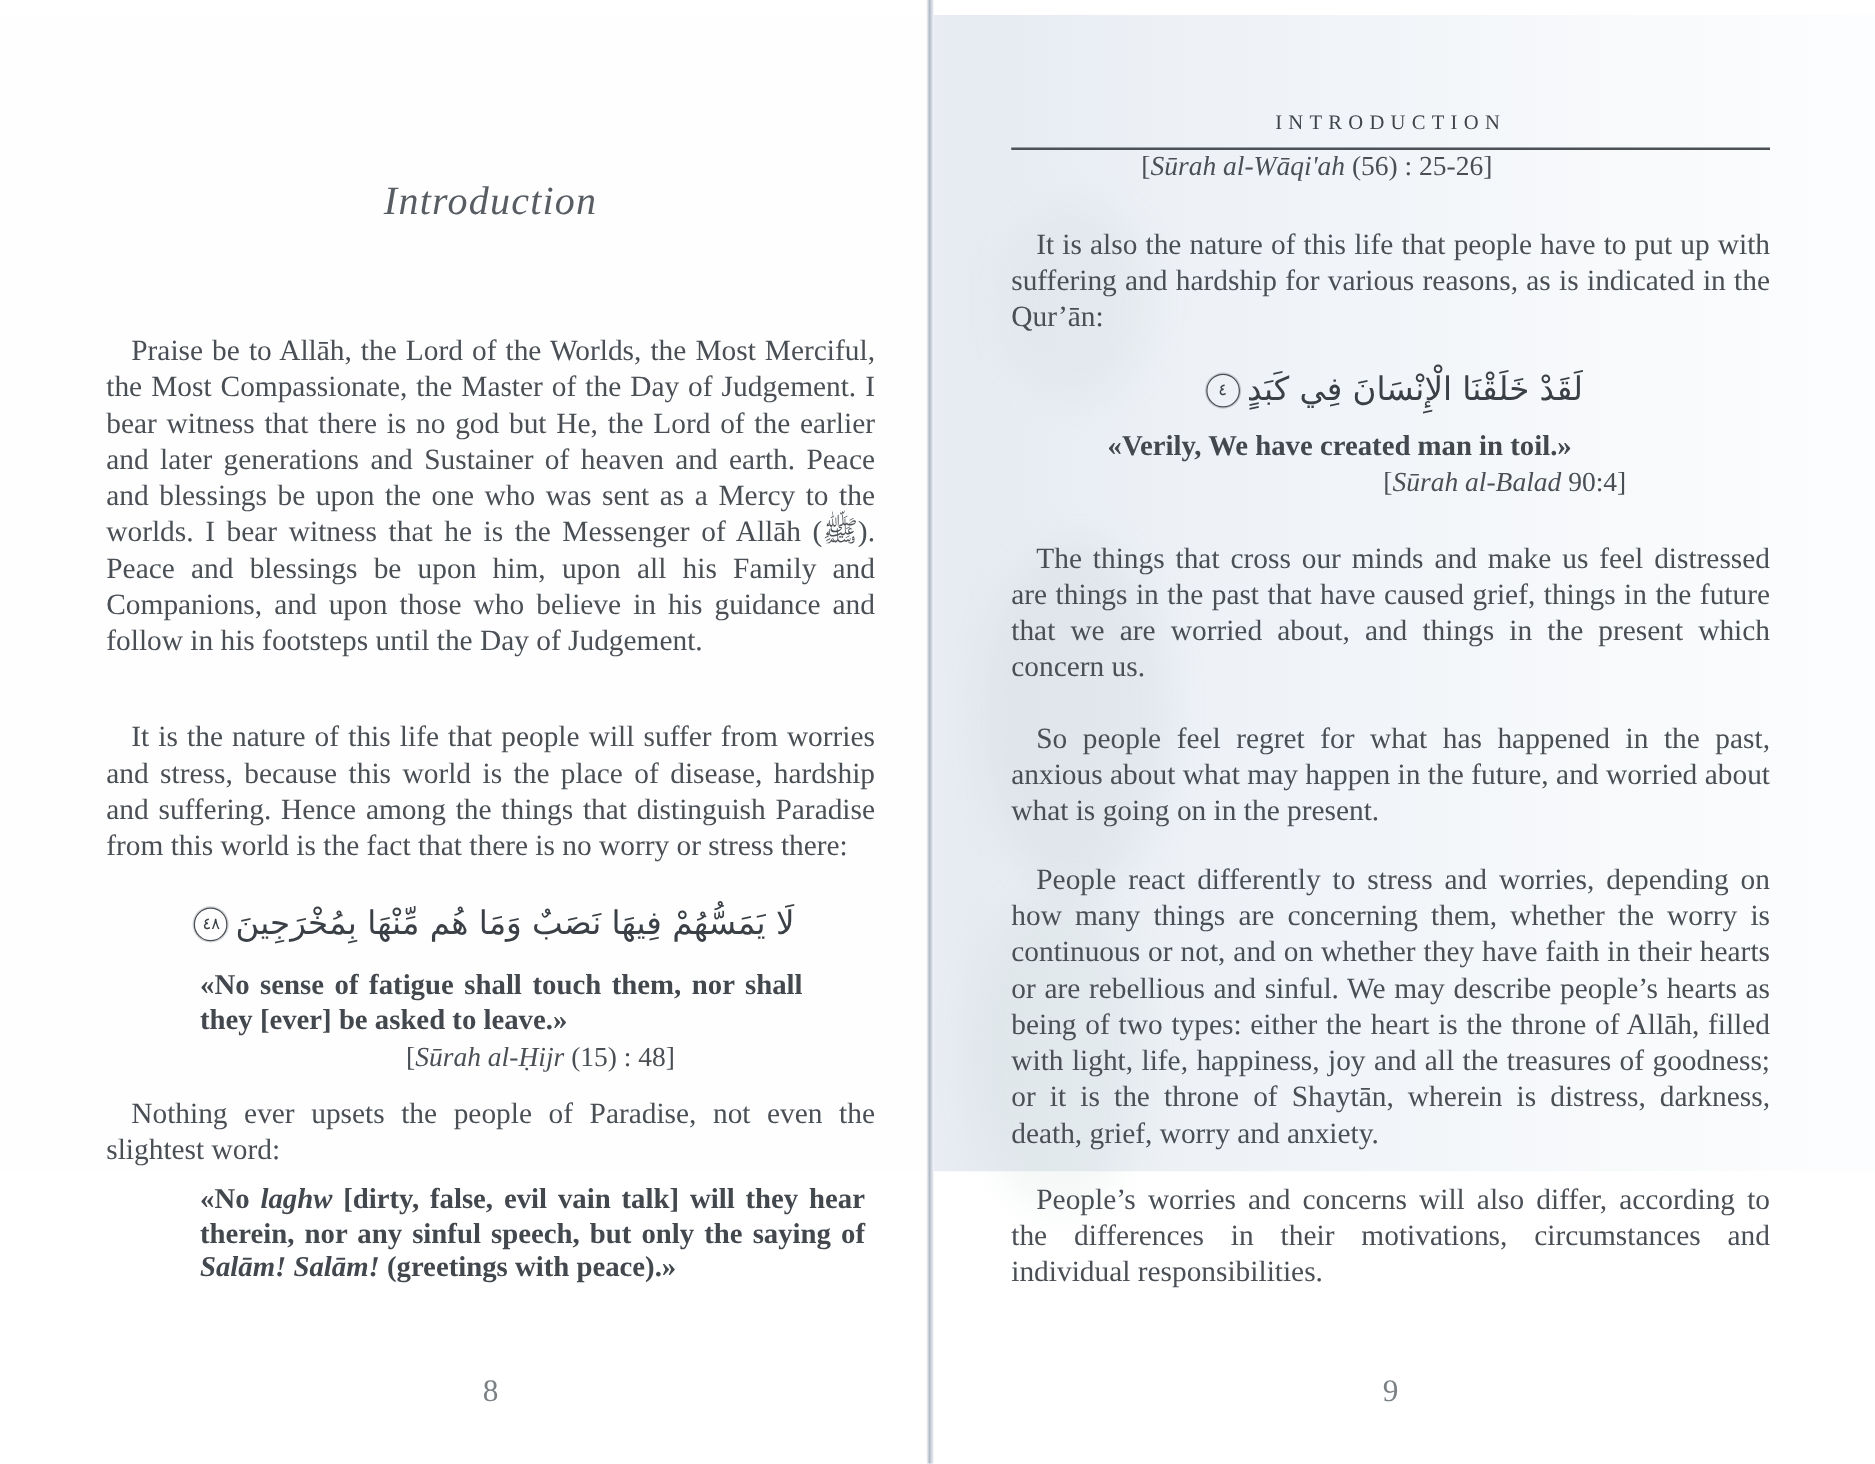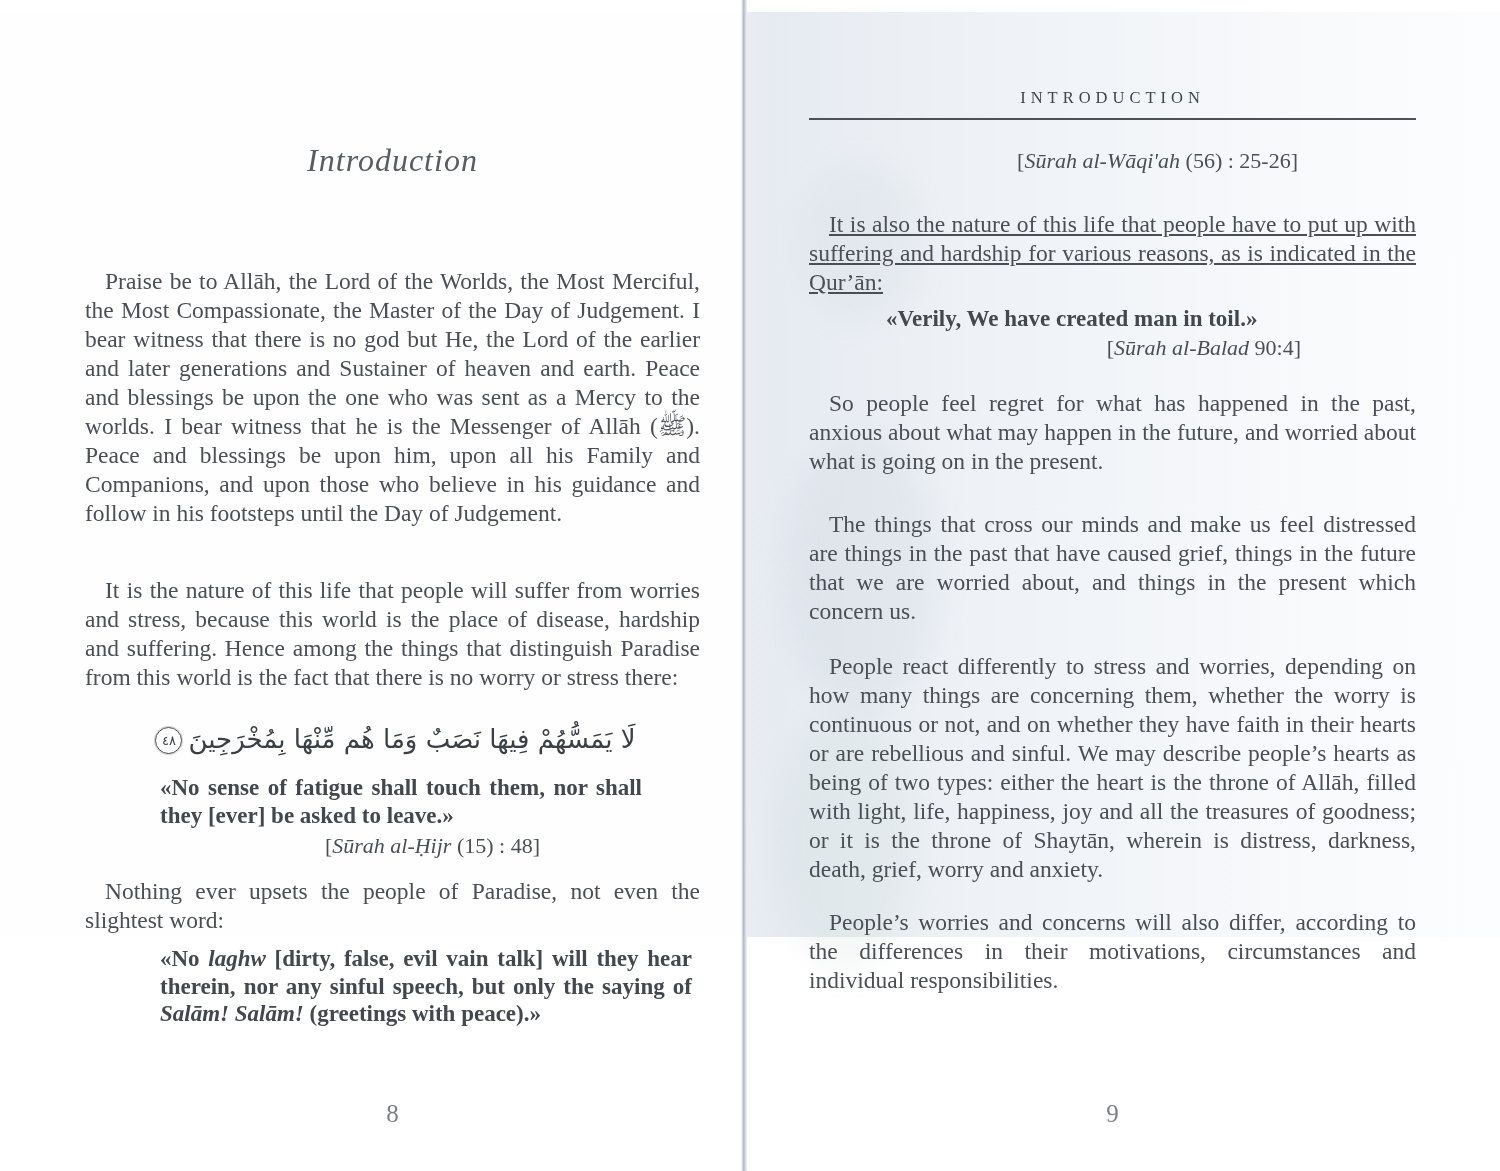--- a/index.html
+++ b/index.html
@@ -41,21 +41,21 @@
   }
   .head-rule { margin-top:10px; border:none; border-top:2px solid #4c5158; width:100%; }
 
   p.body-par {
     text-align:justify; text-indent:20px;
     font-size:23.5px; line-height:29px; color:#4a4f55;
   }
   .pl-p1 { margin-top:88px; }
   .pl-p2 { margin-top:48px; }
   .pl-p3 { margin-top:18px; }
-  .pr-p1 { margin-top:36px;text-decoration:underline; }
+  .pr-p1 { margin-top:36px; }
   .pr-p2 { margin-top:28px; }
   .pr-p3 { margin-top:34px; }
   .pr-p4 { margin-top:26px; }
   .pr-p5 { margin-top:24px; }
 
   .verse {
     direction:rtl; text-align:center;
     font-family:"DejaVu Sans","DejaVu Serif",sans-serif;
     font-size:26px; color:#3a4046; line-height:46px;
   }
@@ -73,21 +73,21 @@
     color:#43484e; text-align:justify;
   }
   .q1 { margin-top:12px; margin-left:75px; margin-right:58px; }
   .q2 { margin-top:10px; margin-left:75px; margin-right:8px; }
   .q3 { margin-top:8px;  margin-left:77px; margin-right:10px; }
   .quote .it { font-style:italic;margin-top:45px; }
   .citation {
     text-align:right; font-size:22px; color:#4a4f55; line-height:26px;
   }
   .c1 { margin-top:4px;  padding-right:160px; }
-  .c0 { margin-top:28px; padding-right:118px; }
+  .c0 { padding-right:118px;text-align:center; }
   .c3 { margin-top:2px;  padding-right:115px; }
   .citation .src { font-style:italic; }
 
   .pagenum {
     position:absolute; top:1088px; left:0; width:100%;
     text-align:center; font-size:25px; color:#7b8085;
   }
 </style>
 </head>
 <body>
@@ -125,28 +125,29 @@
 
   <div class="content content-right">
 
     <div class="running-head">INTRODUCTION</div>
     <hr class="head-rule">
 
     <p class="citation c0"><span>[</span><span class="src">Sūrah al-Wāqi'ah</span><span> (56) : 25-26]</span></p>
 
     <p class="body-par pr-p1">It is also the nature of this life that people have to put up with suffering and hardship for various reasons, as is indicated in the Qur’ān:</p>
 
+    <div class="verse v3" dir="rtl"><span>لَقَدْ خَلَقْنَا الْإِنْسَانَ فِي كَبَدٍ</span><span class="ayah">٤</span></div>
 
     <p class="quote q3">«Verily, We have created man in toil.»</p>
 
     <p class="citation c3"><span>[</span><span class="src">Sūrah al-Balad</span><span> 90:4]</span></p>
 
+    <p class="body-par pr-p3">The things that cross our minds and make us feel distressed are things in the past that have caused grief, things in the future that we are worried about, and things in the present which concern us.</p>
+
     <p class="body-par pr-p2">So people feel regret for what has happened in the past, anxious about what may happen in the future, and worried about what is going on in the present.</p>
-
-    <p class="body-par pr-p3">The things that cross our minds and make us feel distressed are things in the past that have caused grief, things in the future that we are worried about, and things in the present which concern us.</p>
 
     <p class="body-par pr-p4">People react differently to stress and worries, depending on how many things are concerning them, whether the worry is continuous or not, and on whether they have faith in their hearts or are rebellious and sinful. We may describe people’s hearts as being of two types: either the heart is the throne of Allāh, filled with light, life, happiness, joy and all the treasures of goodness; or it is the throne of Shaytān, wherein is distress, darkness, death, grief, worry and anxiety.</p>
 
     <p class="body-par pr-p5">People’s worries and concerns will also differ, according to the differences in their motivations, circumstances and individual responsibilities.</p>
 
     <div class="pagenum">9</div>
   </div>
 </div>
 
 </body></html>

